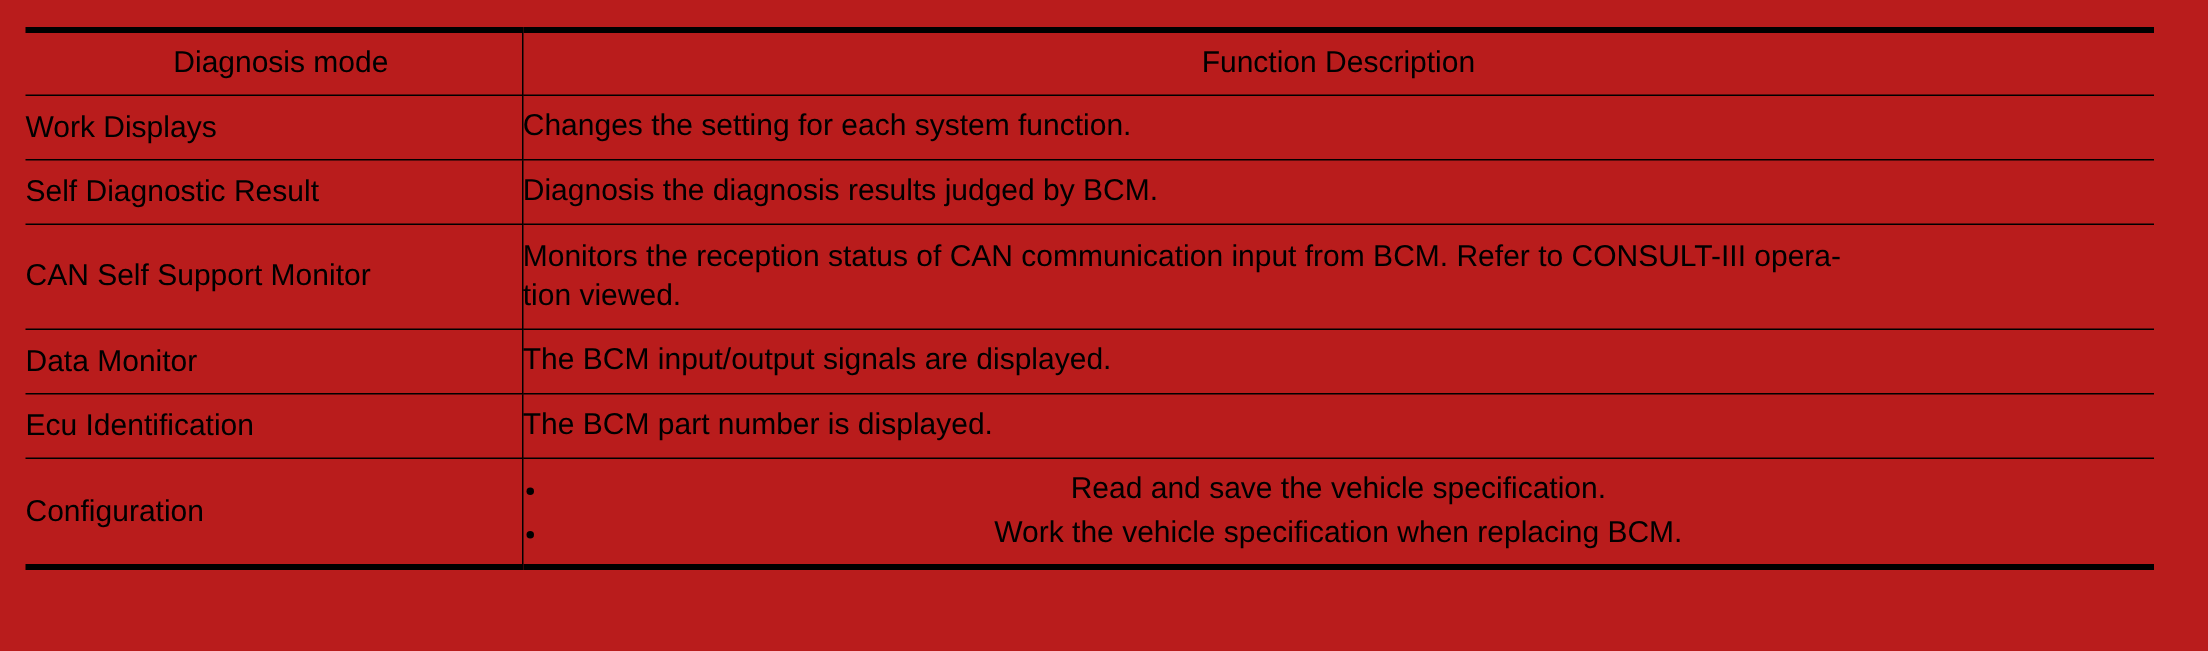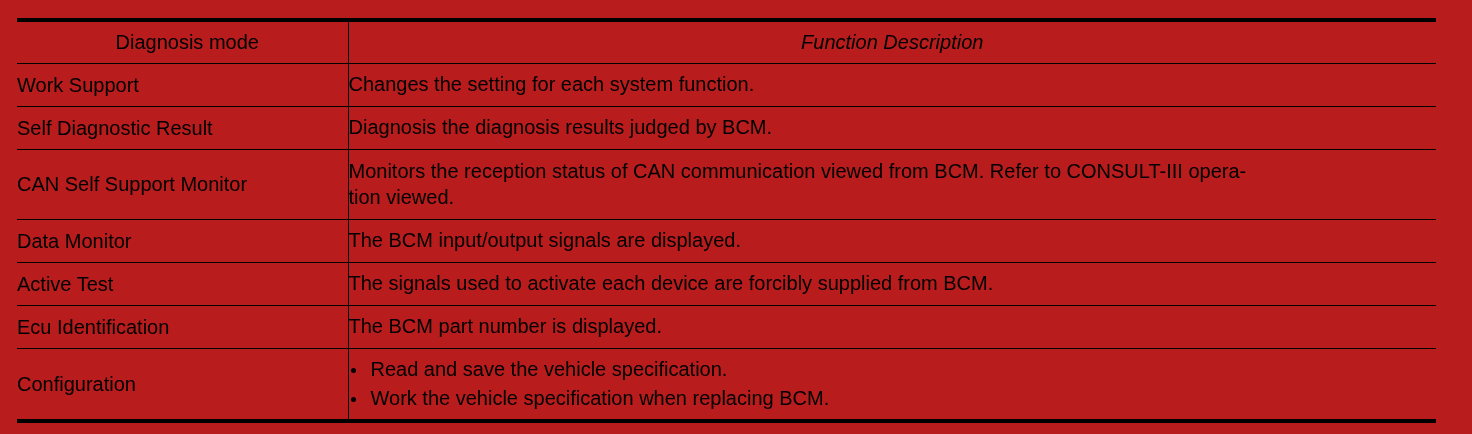--- a/index.html
+++ b/index.html
@@ -74,21 +74,20 @@
 
   .cell-desc {
     text-align: left;
     padding: 8px 8px 8px 18px;
     line-height: 1.28;
   }
   .cell-desc.center {
     text-align: center;
     padding-left: 8px;
     padding-right: 8px;
-    font-style: italic;
   }
 
   
   tr.row-header .cell-mode,
   tr.row-header .cell-desc { height: 41px; }
   tr.h-normal .cell-mode,
   tr.h-normal .cell-desc   { height: 42px; }
   tr.h-tall .cell-mode,
   tr.h-tall .cell-desc     { height: 69px; }
   tr.h-bullets .cell-mode,
@@ -96,22 +95,22 @@
 
   .desc-line { display: block; }
 
   ul.bullets {
     list-style: none;
     margin: 0;
     padding: 0;
   }
   ul.bullets li {
     position: relative;
-    padding-left: 22px;
     line-height: 1.45;
+    text-align: center;
   }
   ul.bullets li .bullet-dot {
     position: absolute;
     left: 2px;
     top: 50%;
     width: 5px;
     height: 5px;
     margin-top: -2px;
     background: #000;
     border-radius: 50%;
@@ -132,46 +131,42 @@
       <thead>
         <tr class="row-header">
           <th class="cell-mode center">Diagnosis mode</th>
           <th class="cell-desc center">Function Description</th>
         </tr>
       </thead>
 
       <tbody>
 
         <tr class="h-normal">
-          <td class="cell-mode">Work Support</td>
+          <td class="cell-mode">Work Displays</td>
           <td class="cell-desc">Changes the setting for each system function.</td>
         </tr>
 
         <tr class="h-normal">
           <td class="cell-mode">Self Diagnostic Result</td>
           <td class="cell-desc">Diagnosis the diagnosis results judged by BCM.</td>
         </tr>
 
         <tr class="h-tall">
           <td class="cell-mode">CAN Self Support Monitor</td>
           <td class="cell-desc">
-            <span class="desc-line">Monitors the reception status of CAN communication viewed from BCM. Refer to CONSULT-III opera-</span>
+            <span class="desc-line">Monitors the reception status of CAN communication input from BCM. Refer to CONSULT-III opera-</span>
             <span class="desc-line">tion viewed.</span>
           </td>
         </tr>
 
         <tr class="h-normal">
           <td class="cell-mode">Data Monitor</td>
           <td class="cell-desc">The BCM input/output signals are displayed.</td>
         </tr>
 
-        <tr class="h-normal">
-          <td class="cell-mode">Active Test</td>
-          <td class="cell-desc">The signals used to activate each device are forcibly supplied from BCM.</td>
-        </tr>
 
         <tr class="h-normal">
           <td class="cell-mode">Ecu Identification</td>
           <td class="cell-desc">The BCM part number is displayed.</td>
         </tr>
 
         <tr class="h-bullets row-last">
           <td class="cell-mode">Configuration</td>
           <td class="cell-desc">
             <ul class="bullets">

